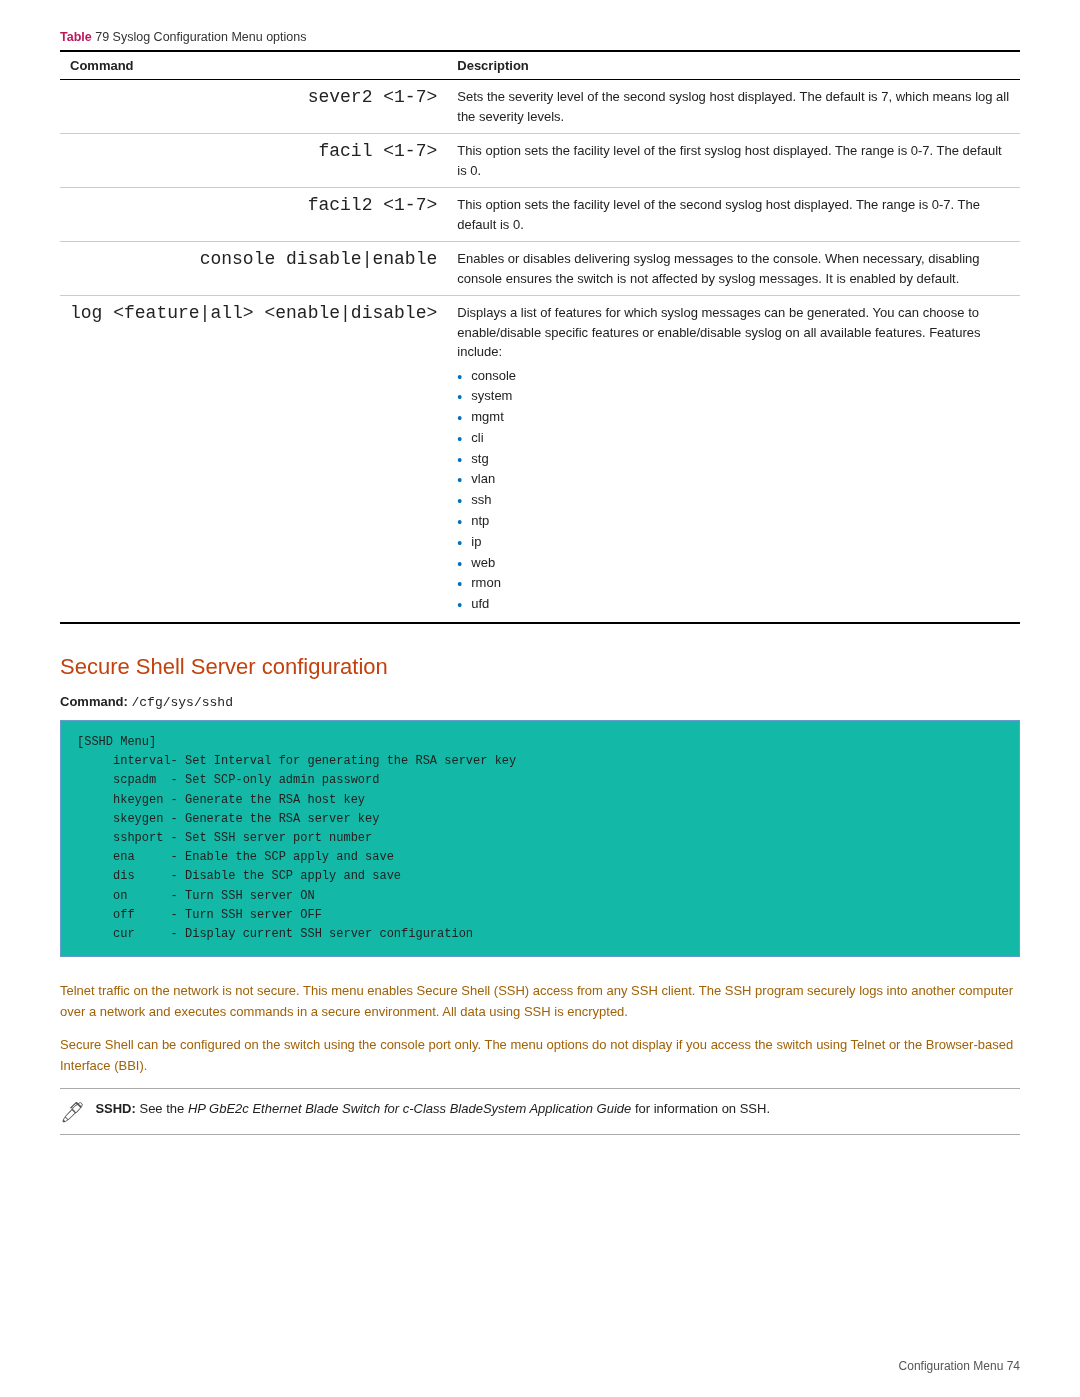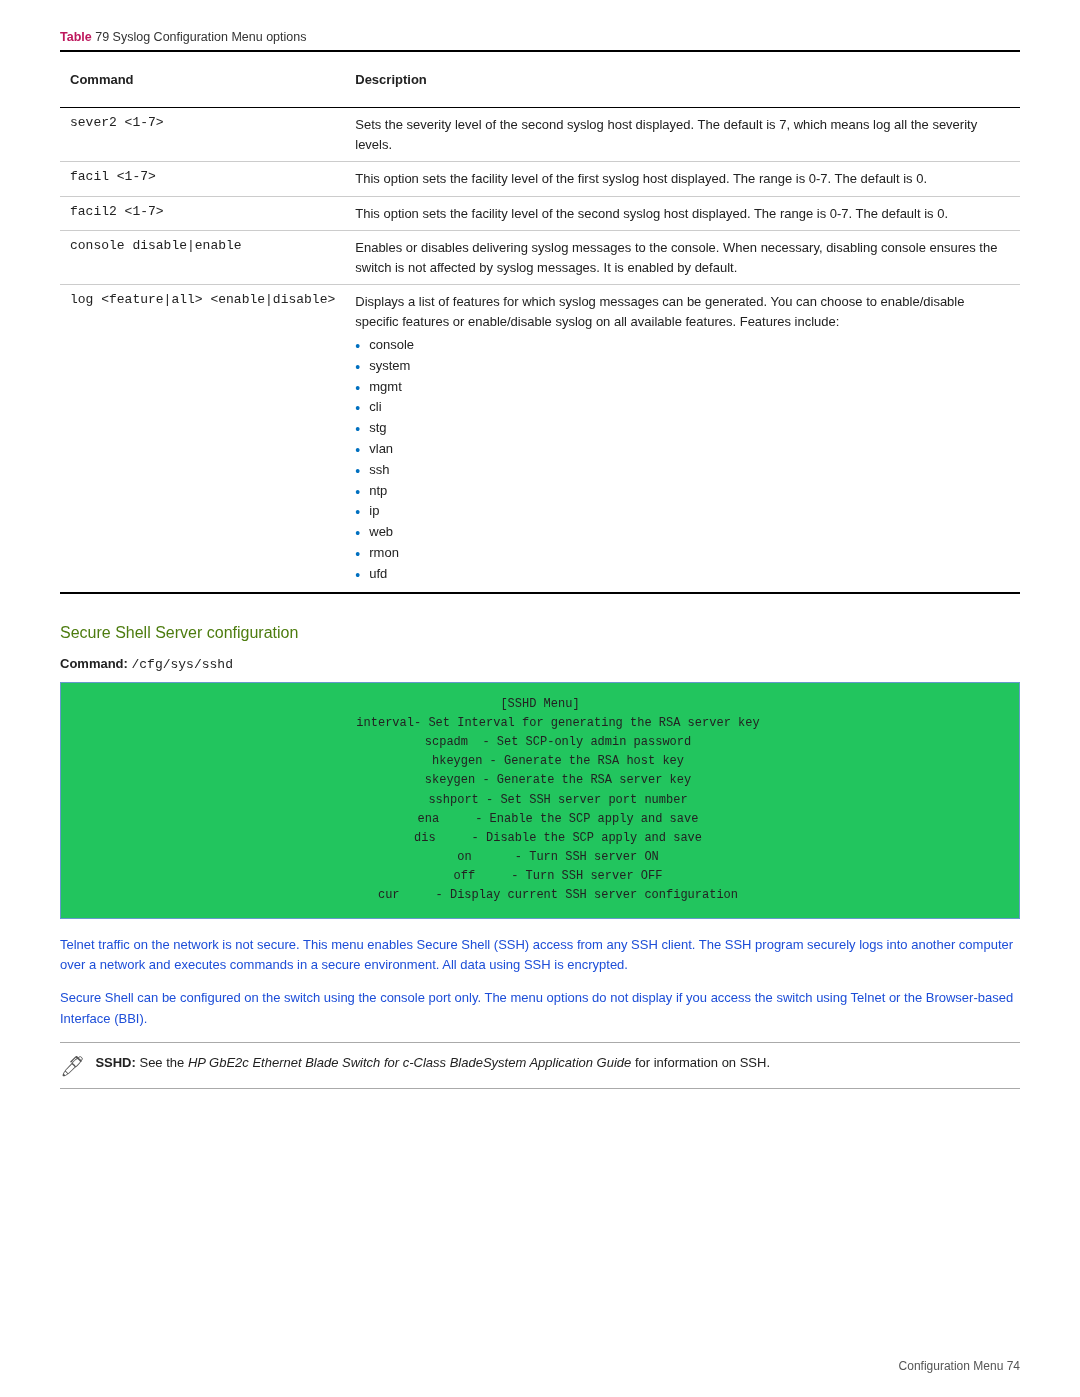--- a/index.html
+++ b/index.html
@@ -30,40 +30,41 @@
       margin-bottom: 30px;
     }
     table.config-table thead tr {
       border-top: 2px solid #000;
       border-bottom: 1.5px solid #000;
     }
     table.config-table thead th {
       text-align: left;
       font-weight: bold;
       font-size: 13px;
-      padding: 20px 10px;
+      padding: 6px 10px;
       background: #fff;
     }
     table.config-table tbody tr {
       border-bottom: 1px solid #ccc;
       vertical-align: top;
     }
     table.config-table tbody tr:last-child {
       border-bottom: 2px solid #000;
     }
     table.config-table td {
       padding: 7px 10px;
       font-size: 13px;
       vertical-align: top;
     }
     table.config-table td.cmd {
       font-family: 'Courier New', Courier, monospace;
-      font-size: 13px;
+      font-size: 18px;
       white-space: nowrap;
       width: 230px;
+      text-align: right;
     }
     table.config-table td.desc {
       font-size: 13px;
       line-height: 1.5;
     }
 
     .bullet-list {
       list-style: none;
       margin-top: 4px;
     }
@@ -76,22 +77,22 @@
     .bullet-list li::before {
       content: '•';
       color: #0070c0;
       position: absolute;
       left: 0;
       font-size: 14px;
     }
 
     
     .section-heading {
-      font-size: 16px;
-      color: #4d7c0f;
+      font-size: 22px;
+      color: #c2410c;
       font-weight: normal;
       margin-bottom: 14px;
       margin-top: 4px;
       border-bottom: none;
     }
 
     
     .command-line {
       font-size: 13px;
       margin-bottom: 10px;
@@ -99,37 +100,36 @@
     .command-line span.cmd-label {
       font-weight: bold;
     }
     .command-line span.cmd-value {
       font-family: 'Courier New', Courier, monospace;
     }
 
     
     .sshd-box {
       border: 1px solid #6699cc;
-      background: #22c55e;
+      background: #14b8a6;
       padding: 12px 16px;
       font-family: 'Courier New', Courier, monospace;
       font-size: 12px;
       line-height: 1.6;
-      margin-bottom: 16px;
+      margin-bottom: 24px;
       white-space: pre;
       color: #222;
-      text-align: center;
     }
 
     
     .body-para {
       font-size: 13px;
       line-height: 1.6;
       margin-bottom: 12px;
-      color: #1d4ed8;
+      color: #a16207;
     }
 
     
     .note-box {
       border-top: 1px solid #aaa;
       border-bottom: 1px solid #aaa;
       padding: 10px 0 10px 0;
       display: flex;
       align-items: flex-start;
       gap: 10px;

